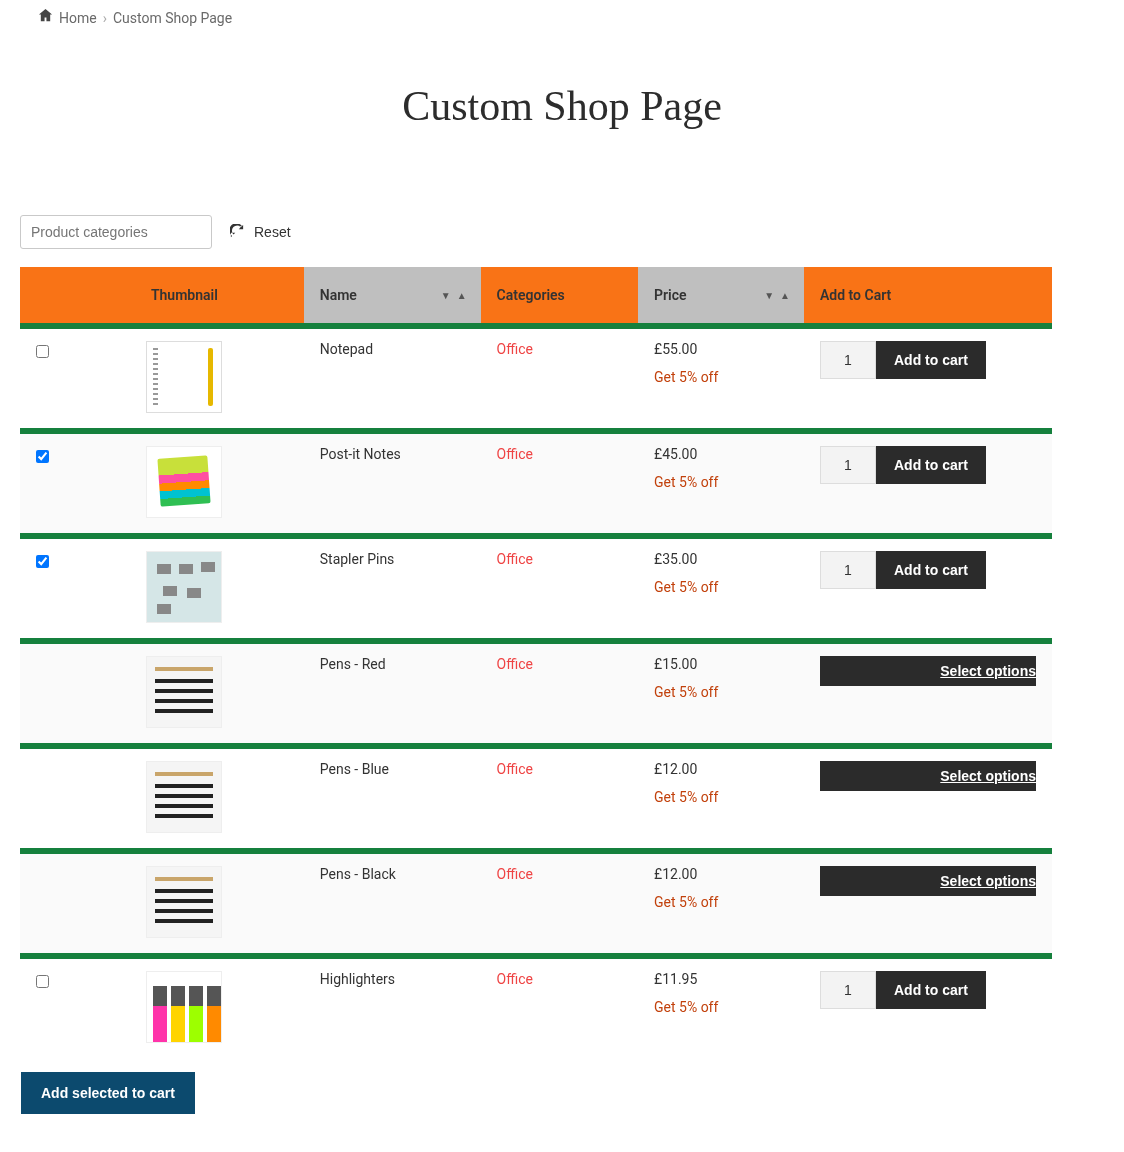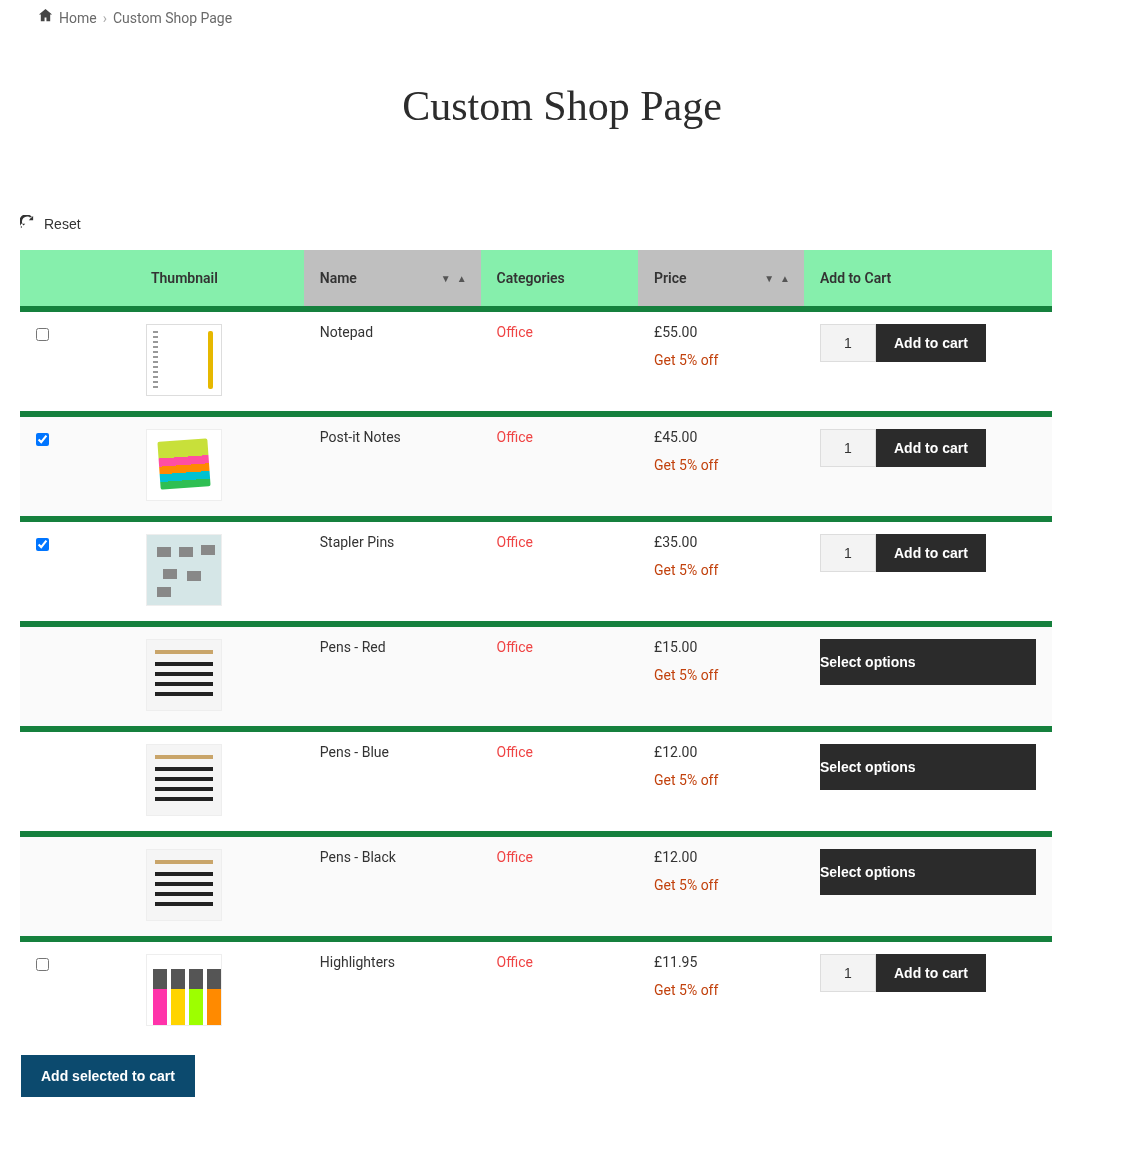--- a/index.html
+++ b/index.html
@@ -43,21 +43,21 @@
     background: none; border: none;
     color: #333; font-size: 14px; cursor: pointer;
   }
   .reset-icon { font-size: 14px; color:#333; }
 
   table.product-table {
     width: 1032px; border-collapse: collapse;
     margin: 0;
   }
   thead th {
-    background: #86efac;
+    background: #f97316;
     color: #333; font-size: 14px; font-weight: 600;
     text-align: left;
     padding: 20px 16px;
     position: relative;
     border: none;
   }
   thead th.sortable { background: #bfbfbf; }
   thead th.sortable .sort-icons {
     position: absolute; right: 14px; top: 50%; transform: translateY(-50%);
     display: flex; gap: 6px; font-size: 10px; color: #555;
@@ -97,24 +97,25 @@
     vertical-align: top;
   }
   .cart-btn {
     display: inline-block;
     height: 38px; padding: 0 18px;
     background: #2b2b2b; color: #fff;
     border: none; font-size: 14px; font-weight: 600;
     cursor: pointer; vertical-align: top;
   }
   .select-options-btn {
-    display: block; width: 216px; height: 46px;
+    display: block; width: 216px; height: 30px;
     background: #2b2b2b; color: #fff; border: none;
     font-size: 14px; font-weight: 600; cursor: pointer;
-    text-align: left;
+    text-align: right;
+    text-decoration: underline;
   }
 
   .add-selected-btn {
     margin: 14px 0 0 1px;
     height: 42px; padding: 8px 20px;
     background: #0c4a6e; color: #fff; border: none;
     font-size: 14px; font-weight: 600; cursor: pointer;
   }
 
   
@@ -168,20 +169,21 @@
   </span>
   <span class="crumb-link">Home</span>
   <span class="sep">›</span>
   <span class="crumb-link">Custom Shop Page</span>
 </nav>
 
 <h1 class="page-title">Custom Shop Page</h1>
 
 
 <div class="toolbar">
+  <input class="category-input" type="text" placeholder="Product categories" style="">
   <button class="reset-btn">
     <span class="reset-icon">
       <svg width="14" height="14" viewBox="0 0 16 16" fill="#333">
           <path d="M13.6 2.4A8 8 0 102.4 13.6L1 15v-5h5l-2 2a6 6 0 118.4-8.6L15 1v5h-5l2-2a6 6 0 00-1.4-1.6z"></path>
         </svg>
     </span>
     <span>Reset</span>
   </button>
 </div>
 

